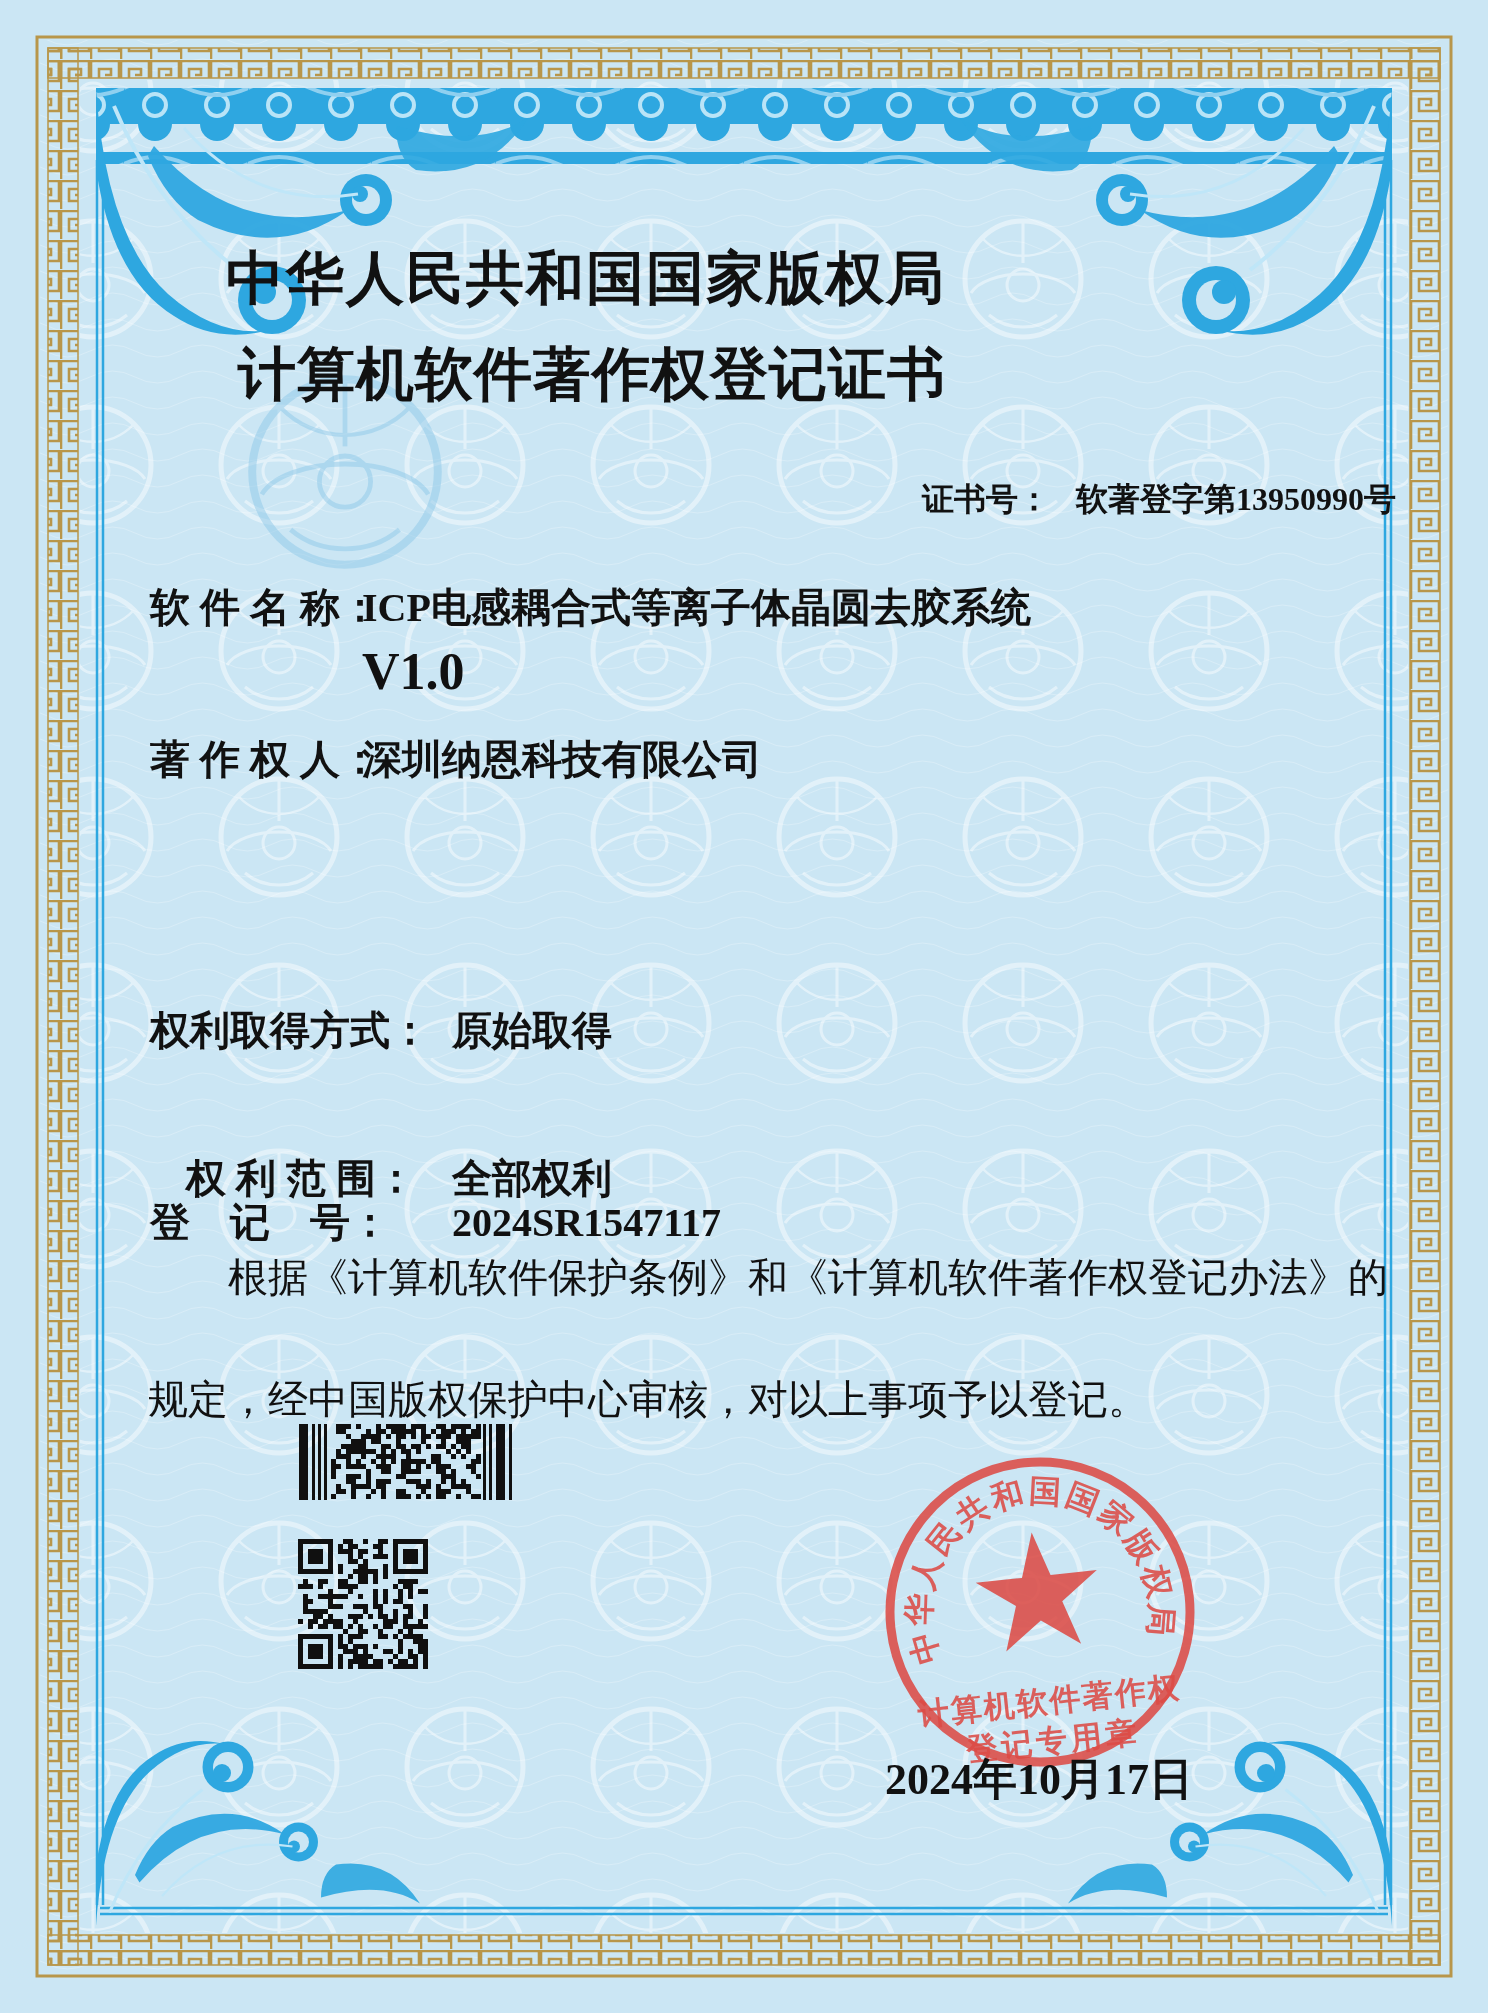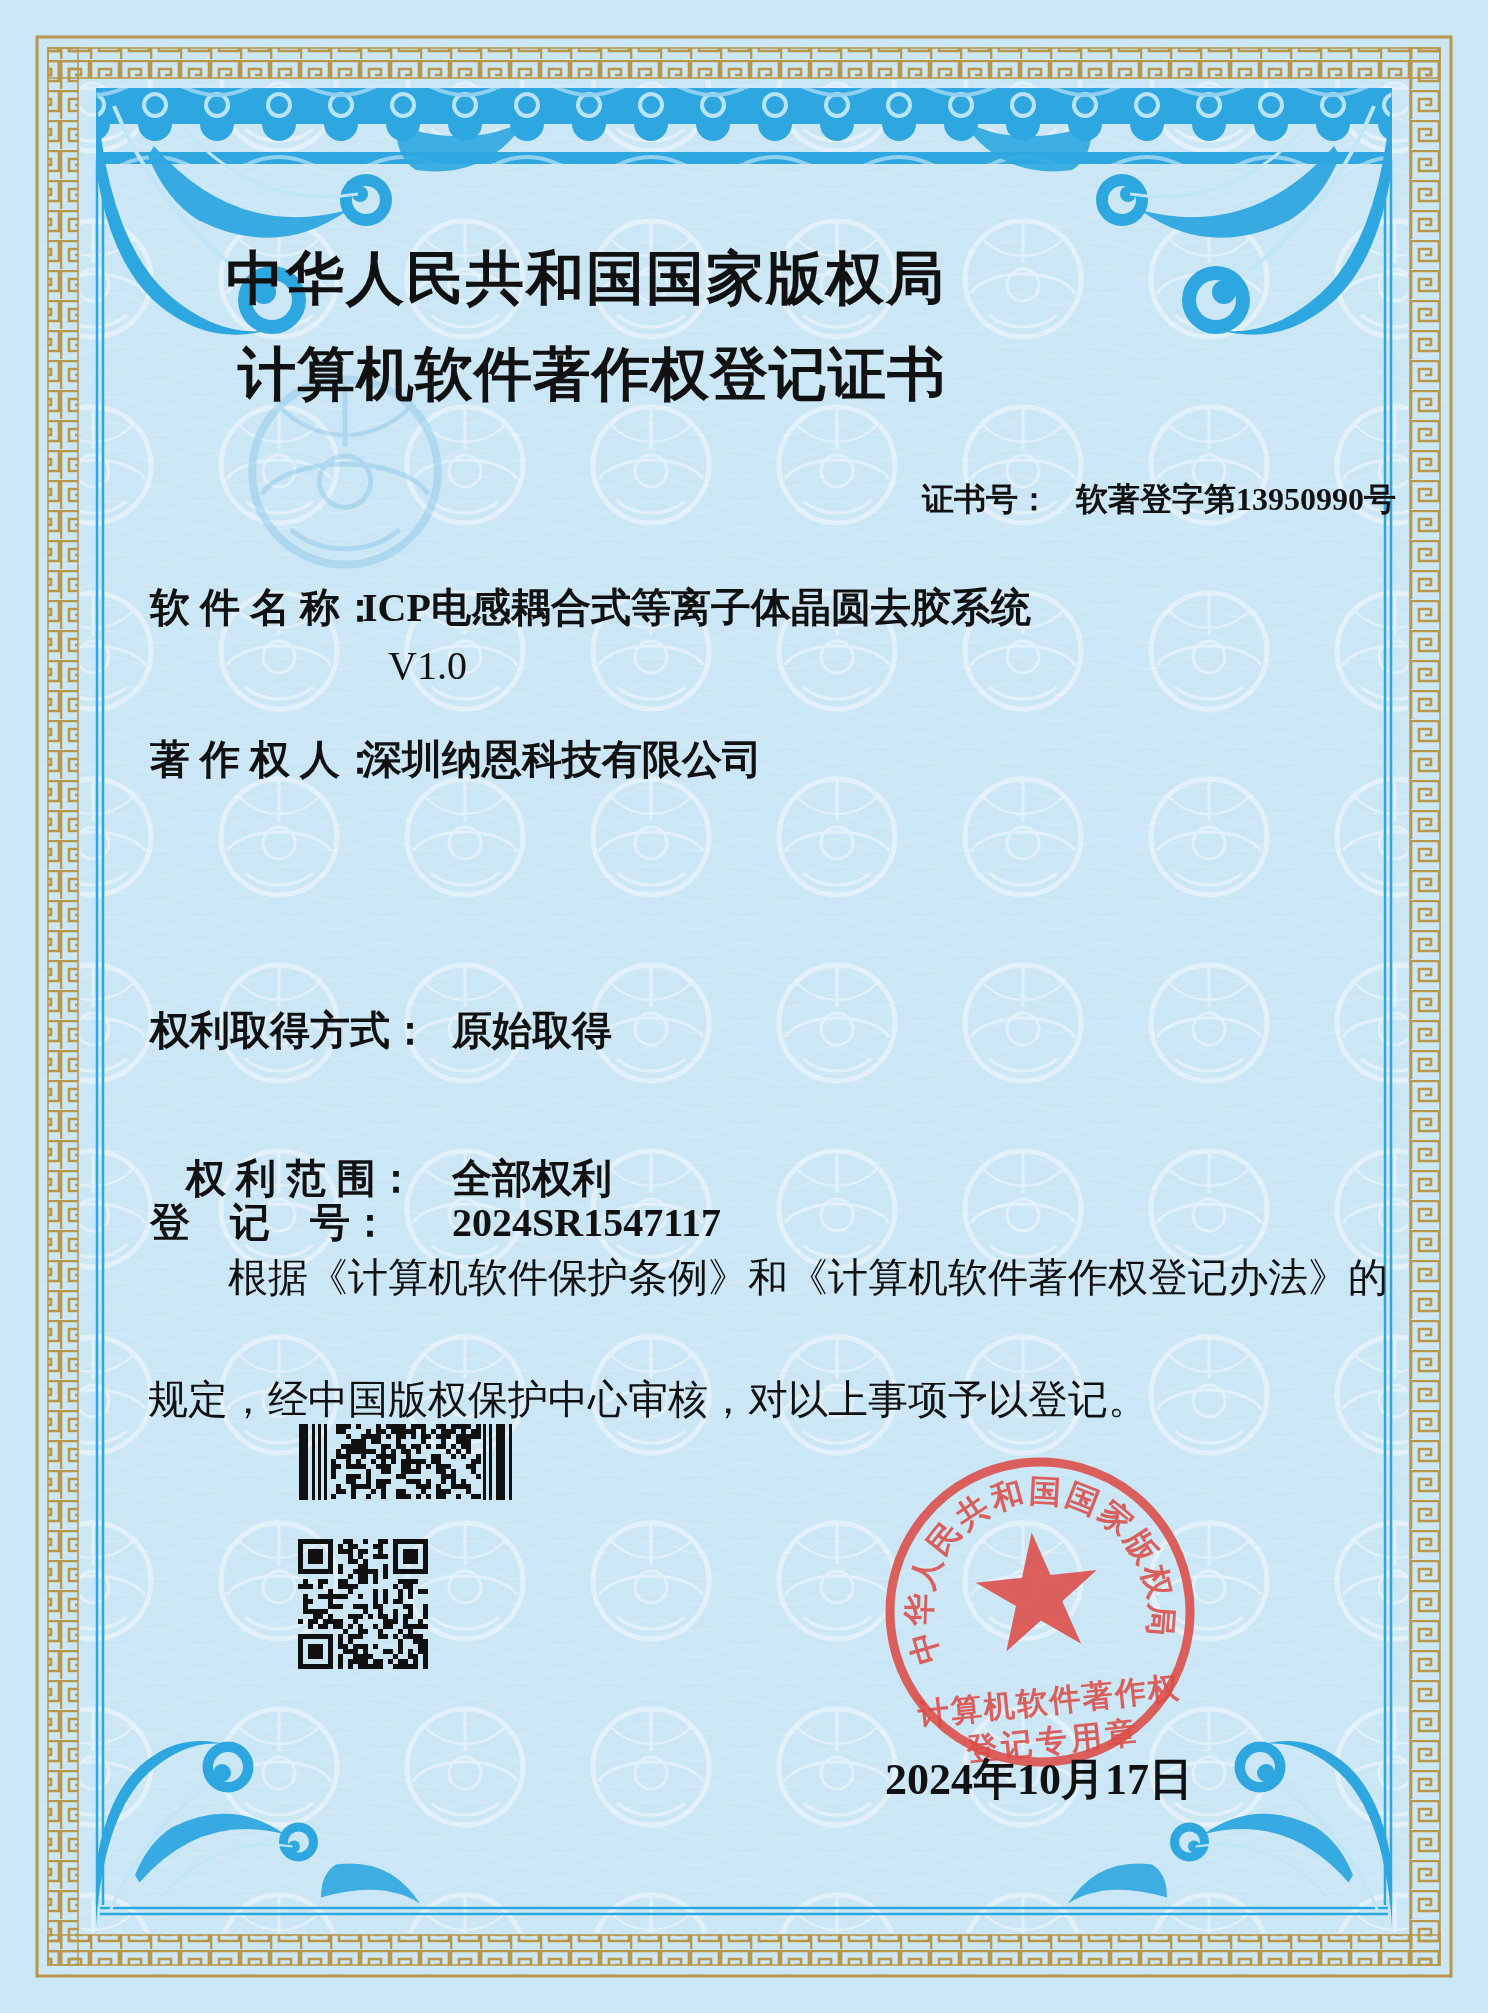--- a/index.html
+++ b/index.html
@@ -11,21 +11,21 @@
   .title{font-weight:700;font-size:58px;letter-spacing:2px;}
   #title-line1{left:226px;top:240px;}
   #title-line2{left:238px;top:336px;letter-spacing:1px;}
   #cert-no{left:922px;top:478px;font-weight:700;font-size:32px;}
   #cert-no .lbl{margin-right:26px;margin-top:15px;}
   .row{left:150px;font-weight:700;font-size:40px;}
   .row .lbl{display:inline-block;}
   .row.w1 .lbl{width:212px;}
   .row.w2 .lbl{width:302px;margin-top:43px;}
   #row-name{top:580px;}
-  #row-name2{left:362px;top:642px;font-weight:400;font-size:40px;margin-left:26px;}
+  #row-name2{left:362px;top:642px;font-weight:700;font-size:52px;}
   #row-owner{top:732px;}
   #row-acq{top:960px;}
   #row-scope{top:1108px;text-align:center;}
   #row-reg{top:1152px;}
   .stmt{font-weight:400;font-size:40px;}
   #stmt-1{left:228px;top:1250px;}
   #stmt-2{left:148px;top:1372px;}
   #date-line{left:858px;top:1750px;width:362px;text-align:center;
     font-weight:700;font-size:44px;}
   #barcode-box{position:absolute;left:299px;top:1424px;width:216px;height:78px;z-index:2;}

